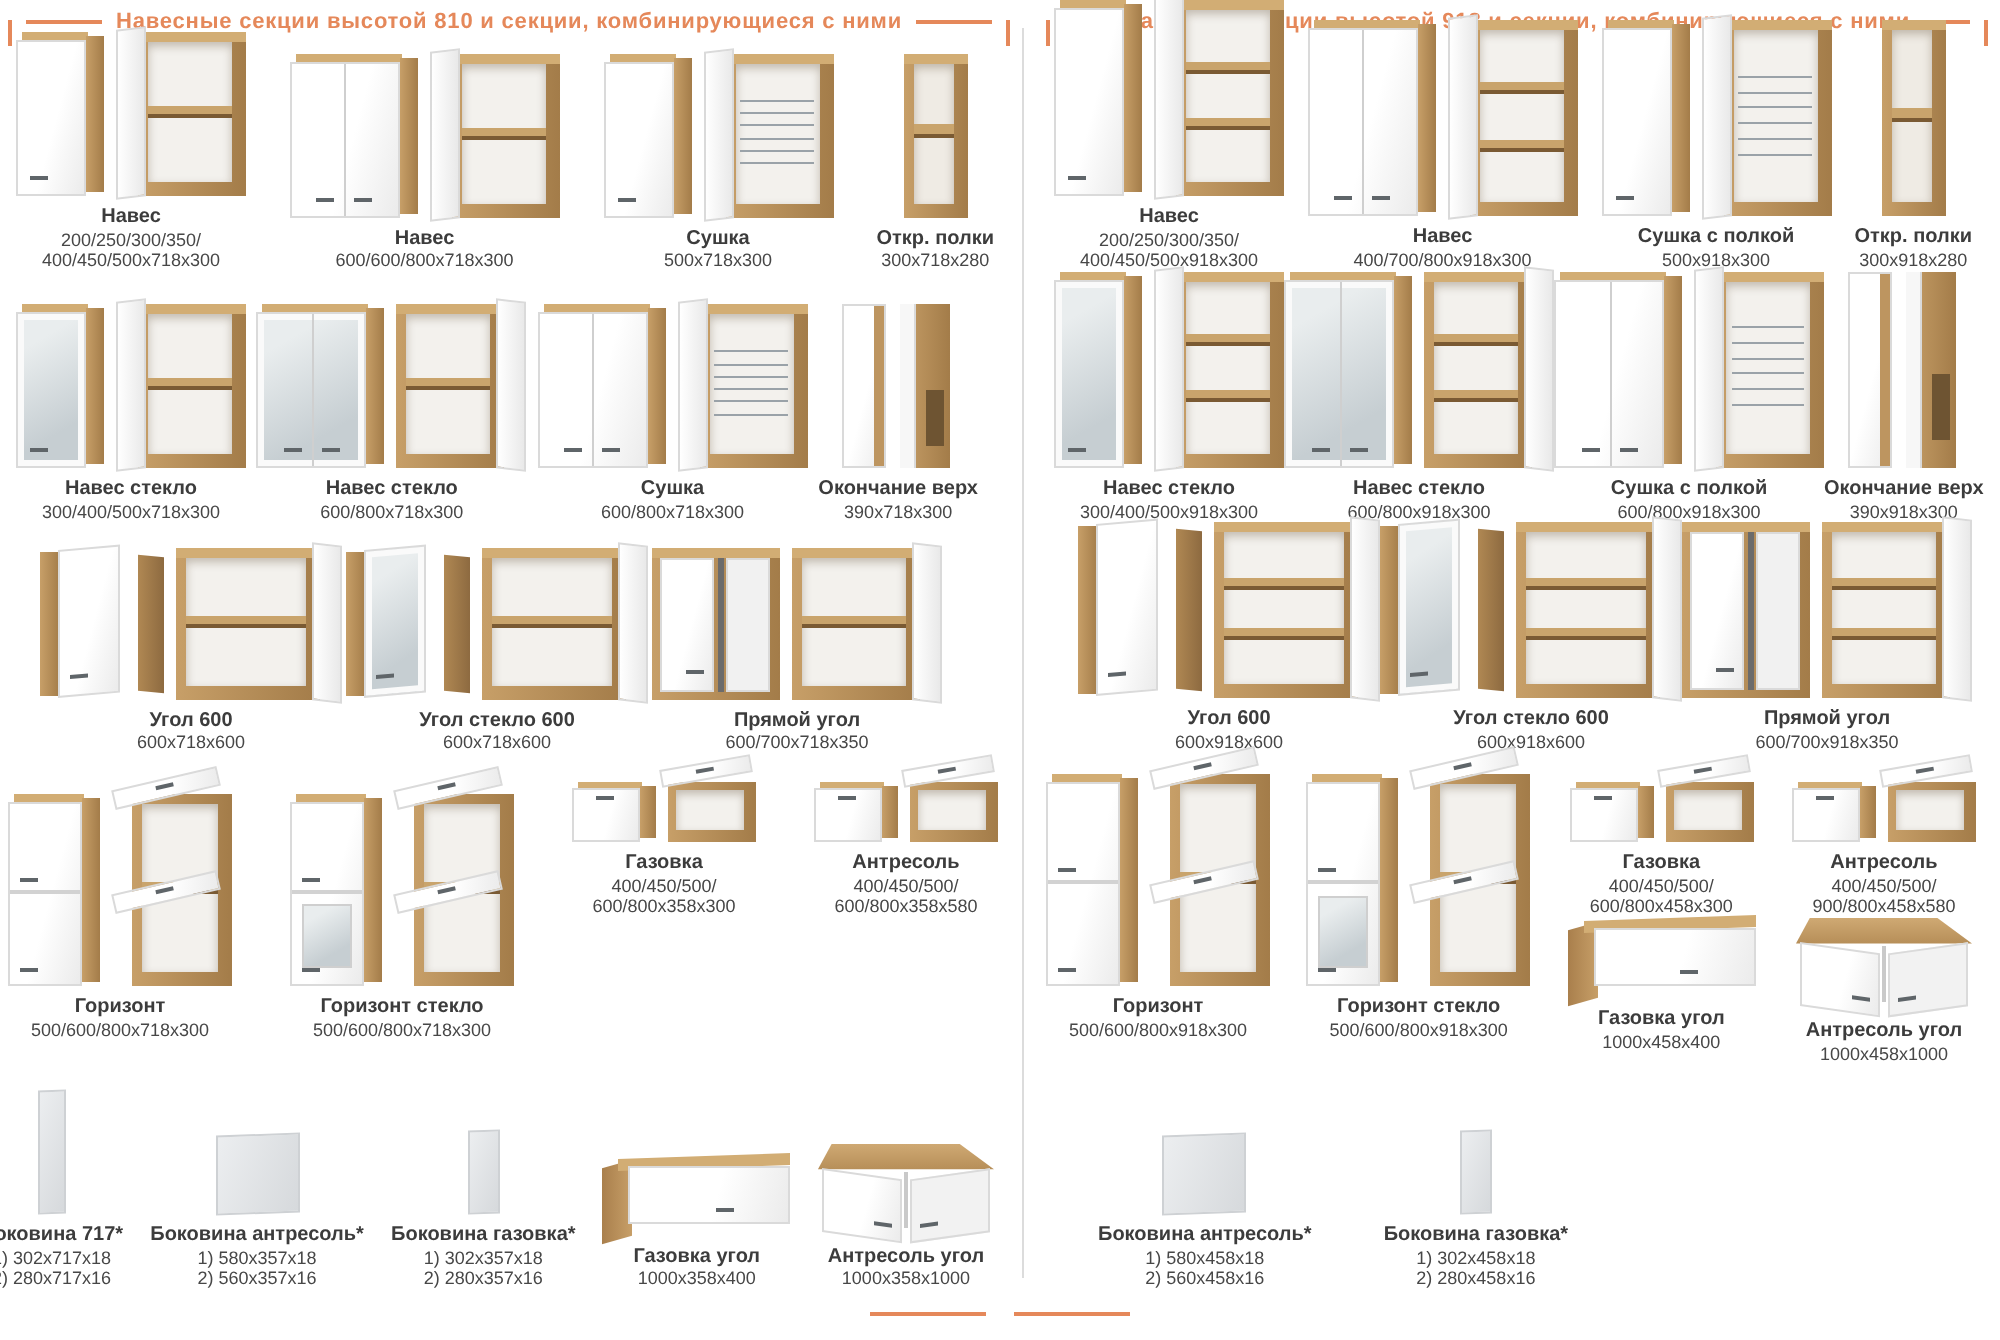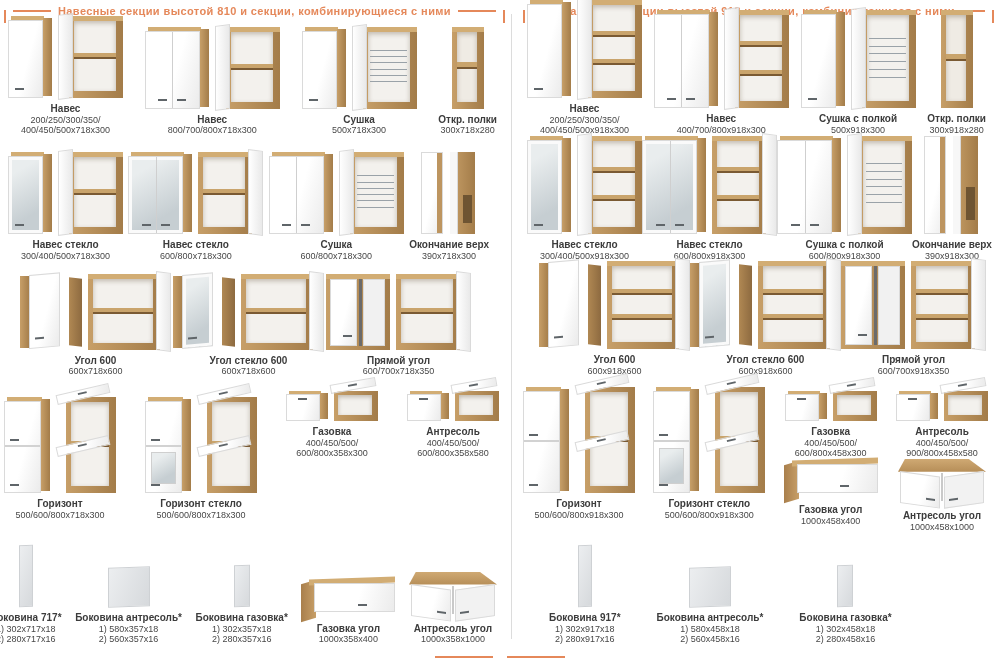--- a/index.html
+++ b/index.html
@@ -88,21 +88,21 @@
                 <div style="position: absolute; inset: 0px; background: linear-gradient(90deg, rgb(199, 159, 104), rgb(163, 124, 73));"></div>
                 <div style="position: absolute; left: 0px; right: 0px; top: 0px; height: 5px; background: rgb(210, 173, 116);"></div>
                 <div style="position: absolute; inset: 5px 7px 7px 5px; background: rgb(243, 241, 237); box-shadow: rgba(60, 40, 10, 0.28) 0px 2px 5px inset;">
                   <div style="position: absolute; left: 0px; right: 0px; top: calc(50% - 3px); height: 4px; background: rgb(201, 164, 108); border-bottom: 2px solid rgb(122, 90, 51);"></div>
                 </div>
                 <div style="position: absolute; top: -2px; width: 15px; height: 85px; left: -11px; background: linear-gradient(90deg, rgb(255, 255, 255), rgb(233, 233, 233)); border: 1px solid rgb(218, 218, 218); box-sizing: border-box; transform: skewY(-7deg);"></div>
               </div>
             </div>
             <div class="label">
               <div class="name">Навес</div>
-              <div class="dims">800/700/800х718х300</div>
+              <div class="dims">600/600/800х718х300</div>
             </div>
           </div>
           <div class="cell">
             <div class="art">
               <div style="position: relative; width: 44px; height: 82px; flex: 0 0 auto;">
                 <div style="position: absolute; left: 3px; right: 8px; top: 0px; height: 5px; background: rgb(210, 173, 116);"></div>
                 <div style="position: absolute; right: 0px; top: 2px; width: 9px; height: 78px; background: linear-gradient(90deg, rgb(199, 159, 104), rgb(163, 124, 73));"></div>
                 <div style="position: absolute; left: 0px; top: 4px; width: 35px; height: 78px; background: linear-gradient(105deg, rgb(255, 255, 255) 55%, rgb(235, 235, 235)); border: 1px solid rgb(218, 218, 218); box-sizing: border-box;">
                   <div style="position: absolute; width: 9px; height: 2px; background: rgb(95, 101, 105); left: 6px; bottom: 7px;"></div>
                 </div>
@@ -906,30 +906,20 @@
                 </div>
               </div>
               <div class="label">
                 <div class="name">Антресоль угол</div>
                 <div class="dims">1000х458х1000</div>
               </div>
             </div>
           </div>
         </div>
         <div class="row row5">
-          <div class="cell">
-            <div class="art">
-              <div style="width: 14px; height: 62px; flex: 0 0 auto; background: linear-gradient(110deg, rgb(236, 238, 240), rgb(214, 217, 220)); border: 1px solid rgb(206, 209, 212); box-sizing: border-box; transform: skewY(-2deg);"></div>
-            </div>
-            <div class="label">
-              <div class="name">Боковина 917*</div>
-              <div class="dims">1) 302х917х18</div>
-              <div class="dims">2) 280х917х16</div>
-            </div>
-          </div>
           <div class="cell">
             <div class="art">
               <div style="width: 42px; height: 40px; flex: 0 0 auto; background: linear-gradient(110deg, rgb(236, 238, 240), rgb(214, 217, 220)); border: 1px solid rgb(206, 209, 212); box-sizing: border-box; transform: skewY(-2deg);"></div>
             </div>
             <div class="label">
               <div class="name">Боковина антресоль*</div>
               <div class="dims">1) 580х458х18</div>
               <div class="dims">2) 560х458х16</div>
             </div>
           </div>

